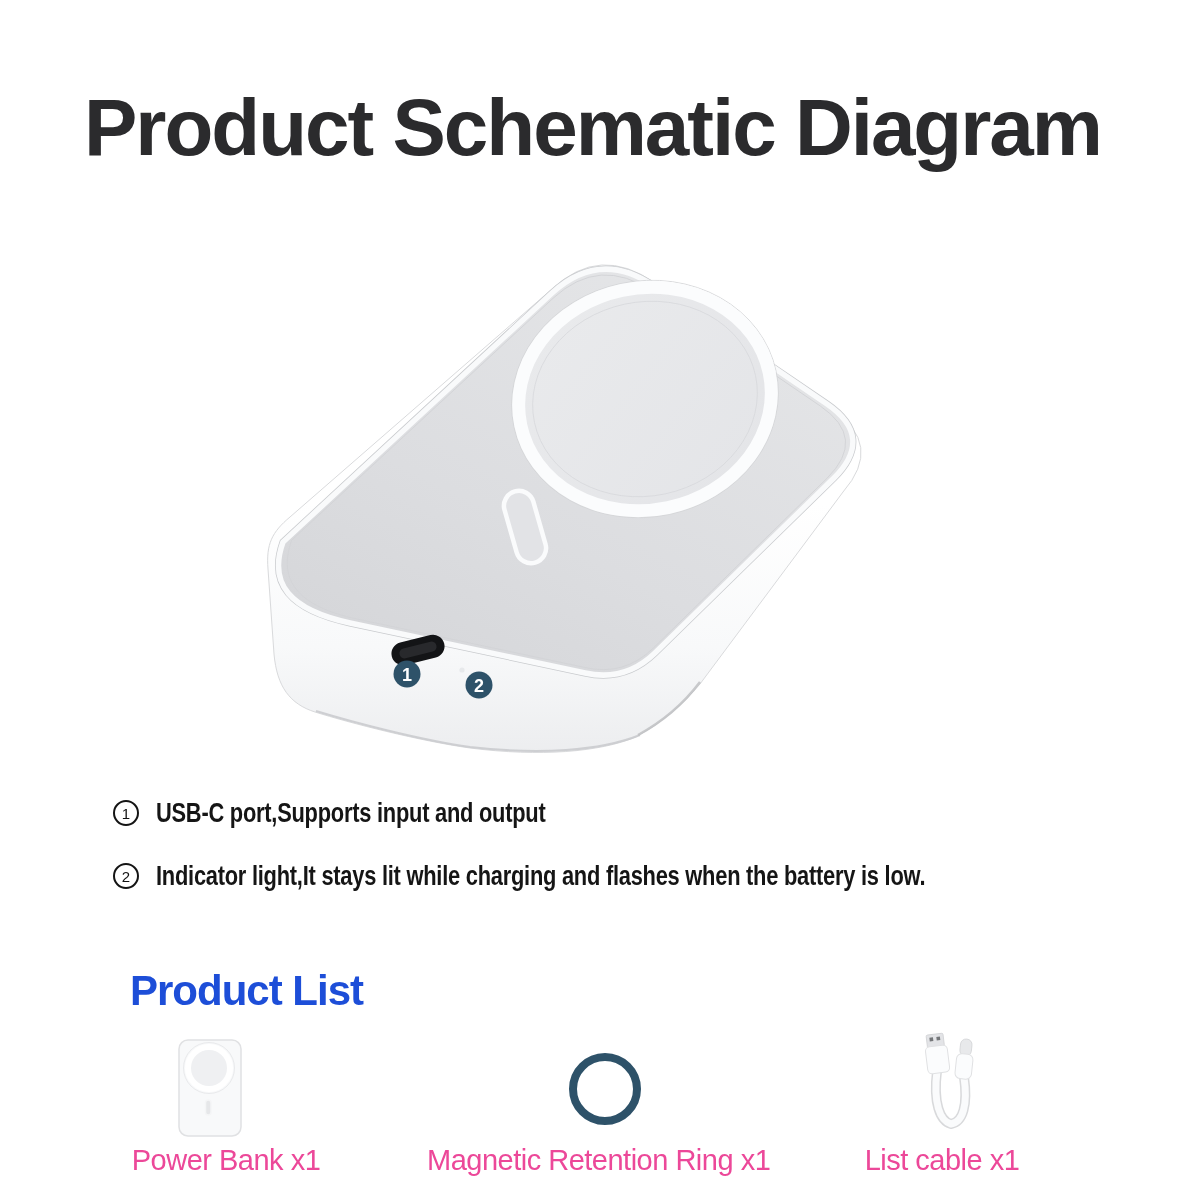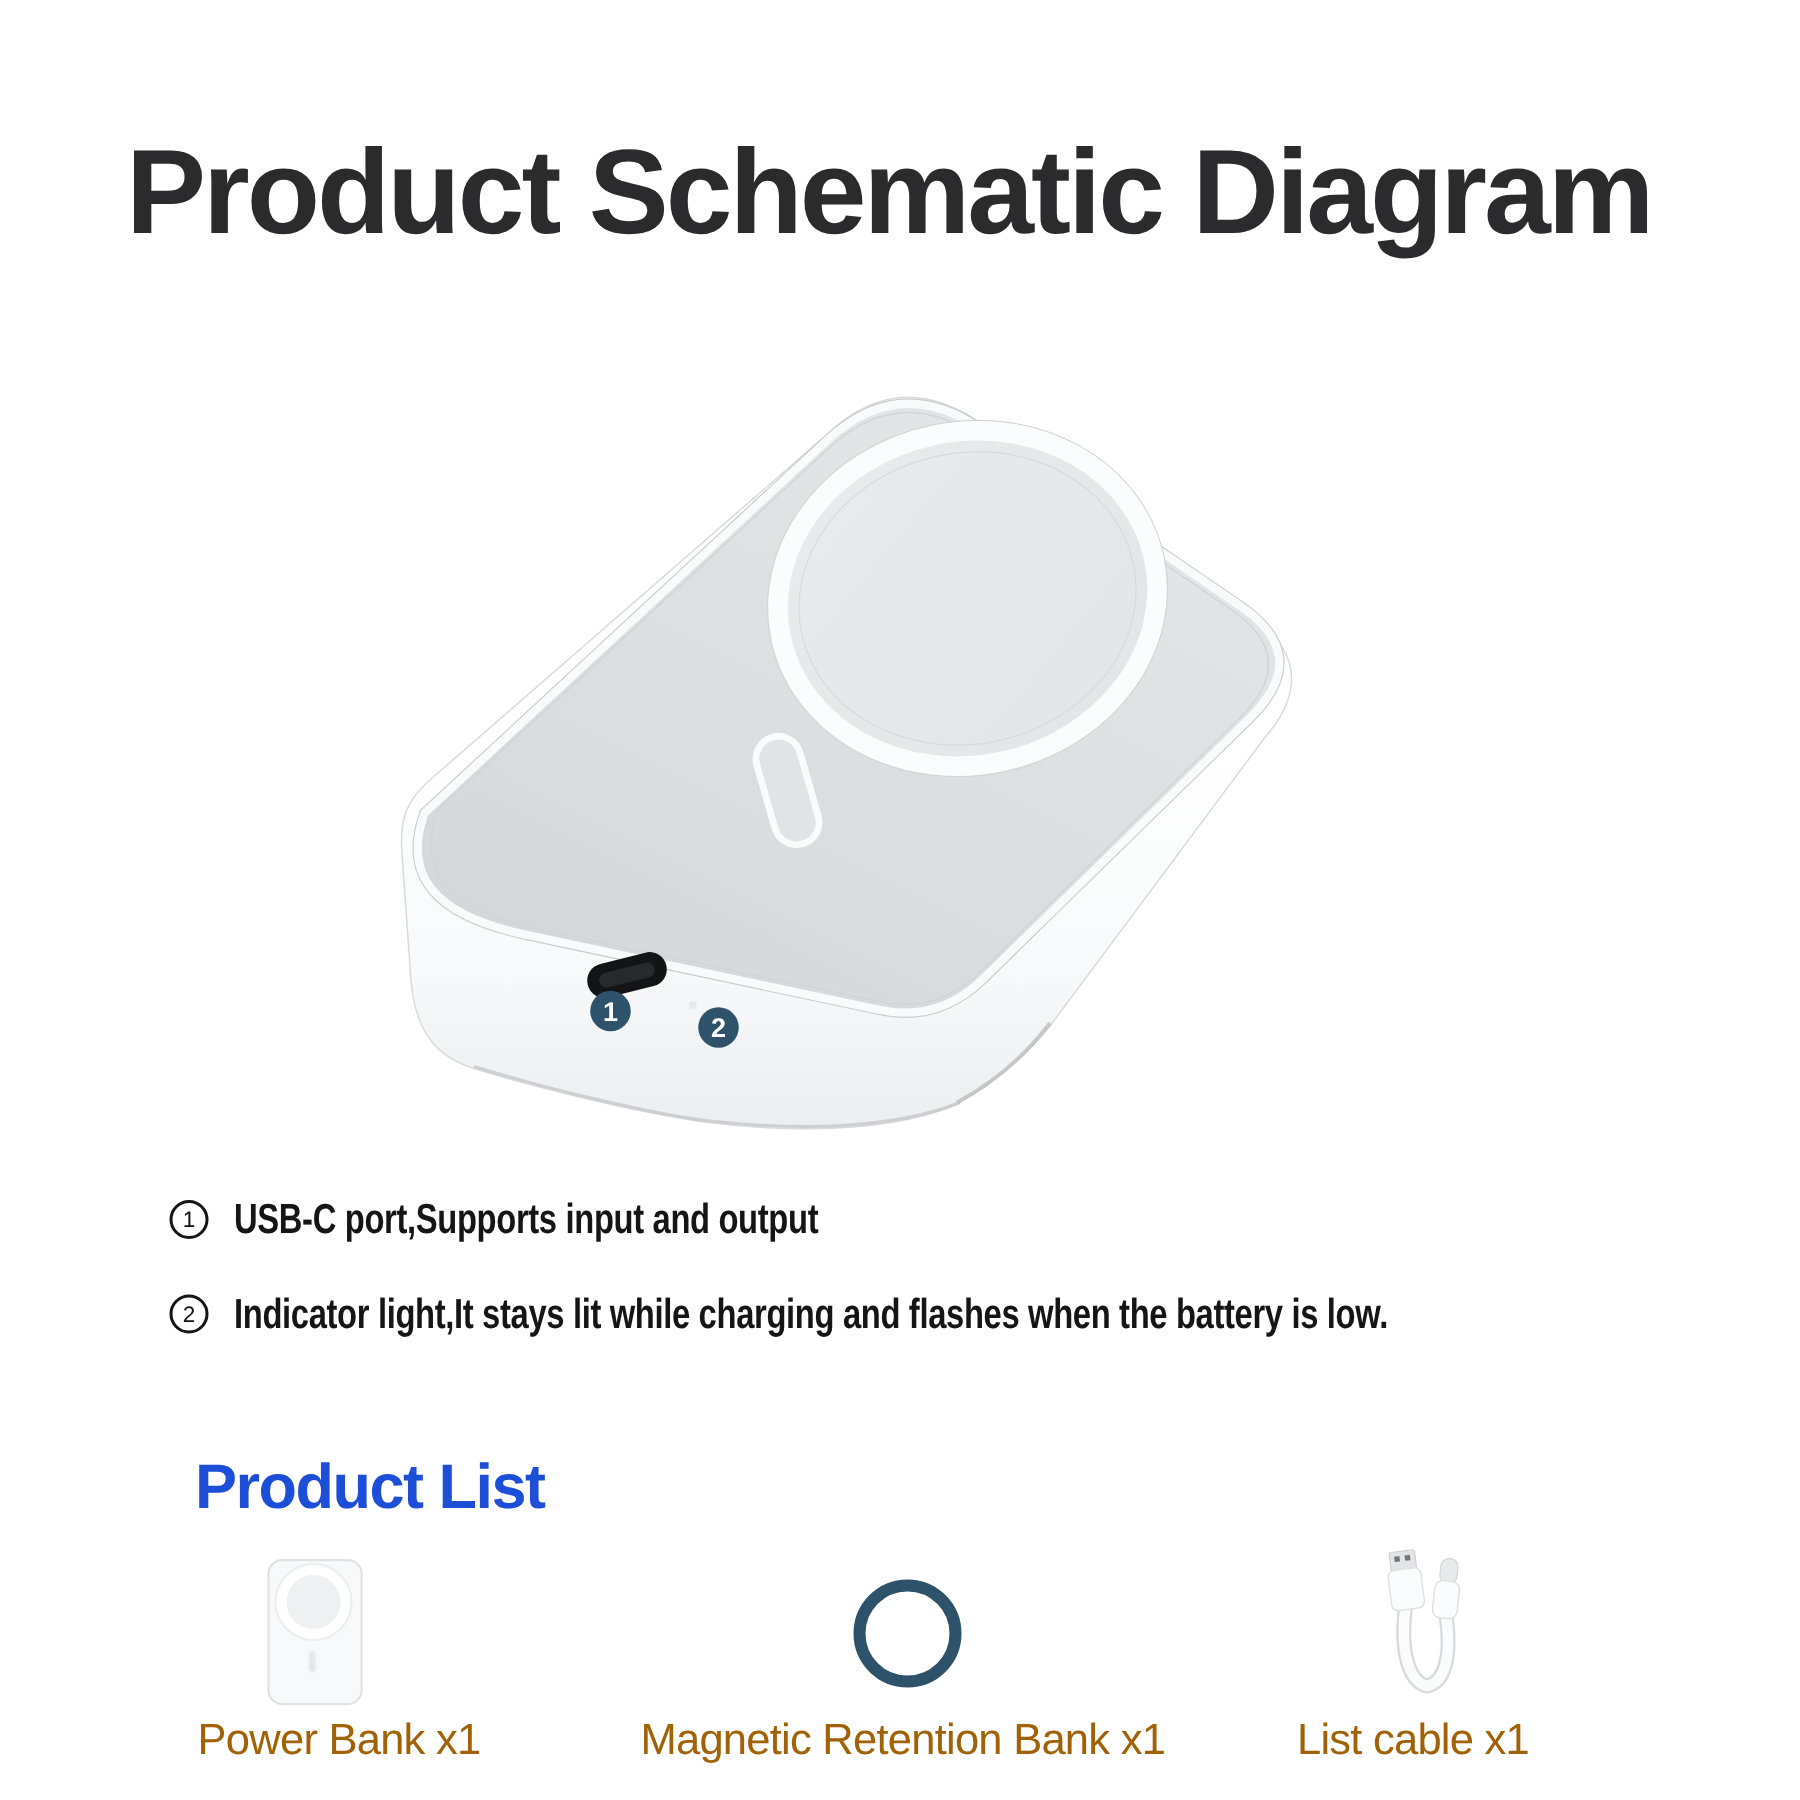--- a/index.html
+++ b/index.html
@@ -28,21 +28,21 @@
     margin-left:17px;font-size:28px;font-weight:bold;color:#151515;
     white-space:nowrap;transform:scaleX(0.78);transform-origin:left center;
     letter-spacing:-0.3px;
   }
   
   .product-list-heading{
     position:absolute;left:130px;top:963px;
     font-size:42px;font-weight:800;letter-spacing:-1px;color:#1d4ed8;white-space:nowrap;
   }
   .item-label{
-    position:absolute;top:1140px;font-size:29px;font-weight:400;color:#a16207;
+    position:absolute;top:1140px;font-size:29px;font-weight:400;color:#ec4899;
     letter-spacing:-0.5px;text-align:center;white-space:nowrap;
   }
   .item-label.label-1{left:96px;width:260px;}
   .item-label.label-2{left:427px;width:320px;}
   .item-label.label-3{left:812px;width:260px;}
   .powerbank-icon{position:absolute;left:177px;top:1034px;}
   .ring-icon{
     position:absolute;left:569px;top:1049px;width:72px;height:72px;
     border:8px solid #2e5269;border-radius:50%;box-sizing:border-box;background:transparent;
   }
@@ -133,21 +133,21 @@
     <svg width="66" height="100" viewBox="0 0 66 100">
       <rect x="2" y="2" width="62" height="96" rx="9" fill="#f8f9fa" stroke="#e0e1e3" stroke-width="1.5"></rect>
       <circle cx="32" cy="30" r="25.5" fill="none" stroke="#e9eaec" stroke-width="1"></circle>
       <circle cx="32" cy="30" r="21" fill="#eff0f2" stroke="#ffffff" stroke-width="6"></circle>
       <rect x="28.5" y="62" width="5.5" height="15" rx="2.75" fill="#e6e7e9" stroke="#f4f5f6" stroke-width="1.5"></rect>
     </svg>
   </div>
   <div class="item-label label-1">Power Bank x1</div>
 
   <div class="ring-icon"></div>
-  <div class="item-label label-2">Magnetic Retention Bank x1</div>
+  <div class="item-label label-2">Magnetic Retention Ring x1</div>
 
   <div class="cable-icon">
     <svg width="64" height="112" viewBox="0 0 64 112">
 
       <path d="M 19 40 C 15 72 22 90 33 93 C 45 91 50 74 46 46" fill="none" stroke="#d8d9db" stroke-width="10" stroke-linecap="round"></path>
       <path d="M 19 40 C 15 72 22 90 33 93 C 45 91 50 74 46 46" fill="none" stroke="#fafbfc" stroke-width="7" stroke-linecap="round"></path>
 
       <g transform="rotate(-7 19 24)">
         <rect x="10.5" y="3" width="17" height="13" rx="1.5" fill="#e3e4e7" stroke="#cfd0d3" stroke-width="0.8"></rect>
         <rect x="13.5" y="6" width="3.6" height="3.6" fill="#75777a"></rect>

